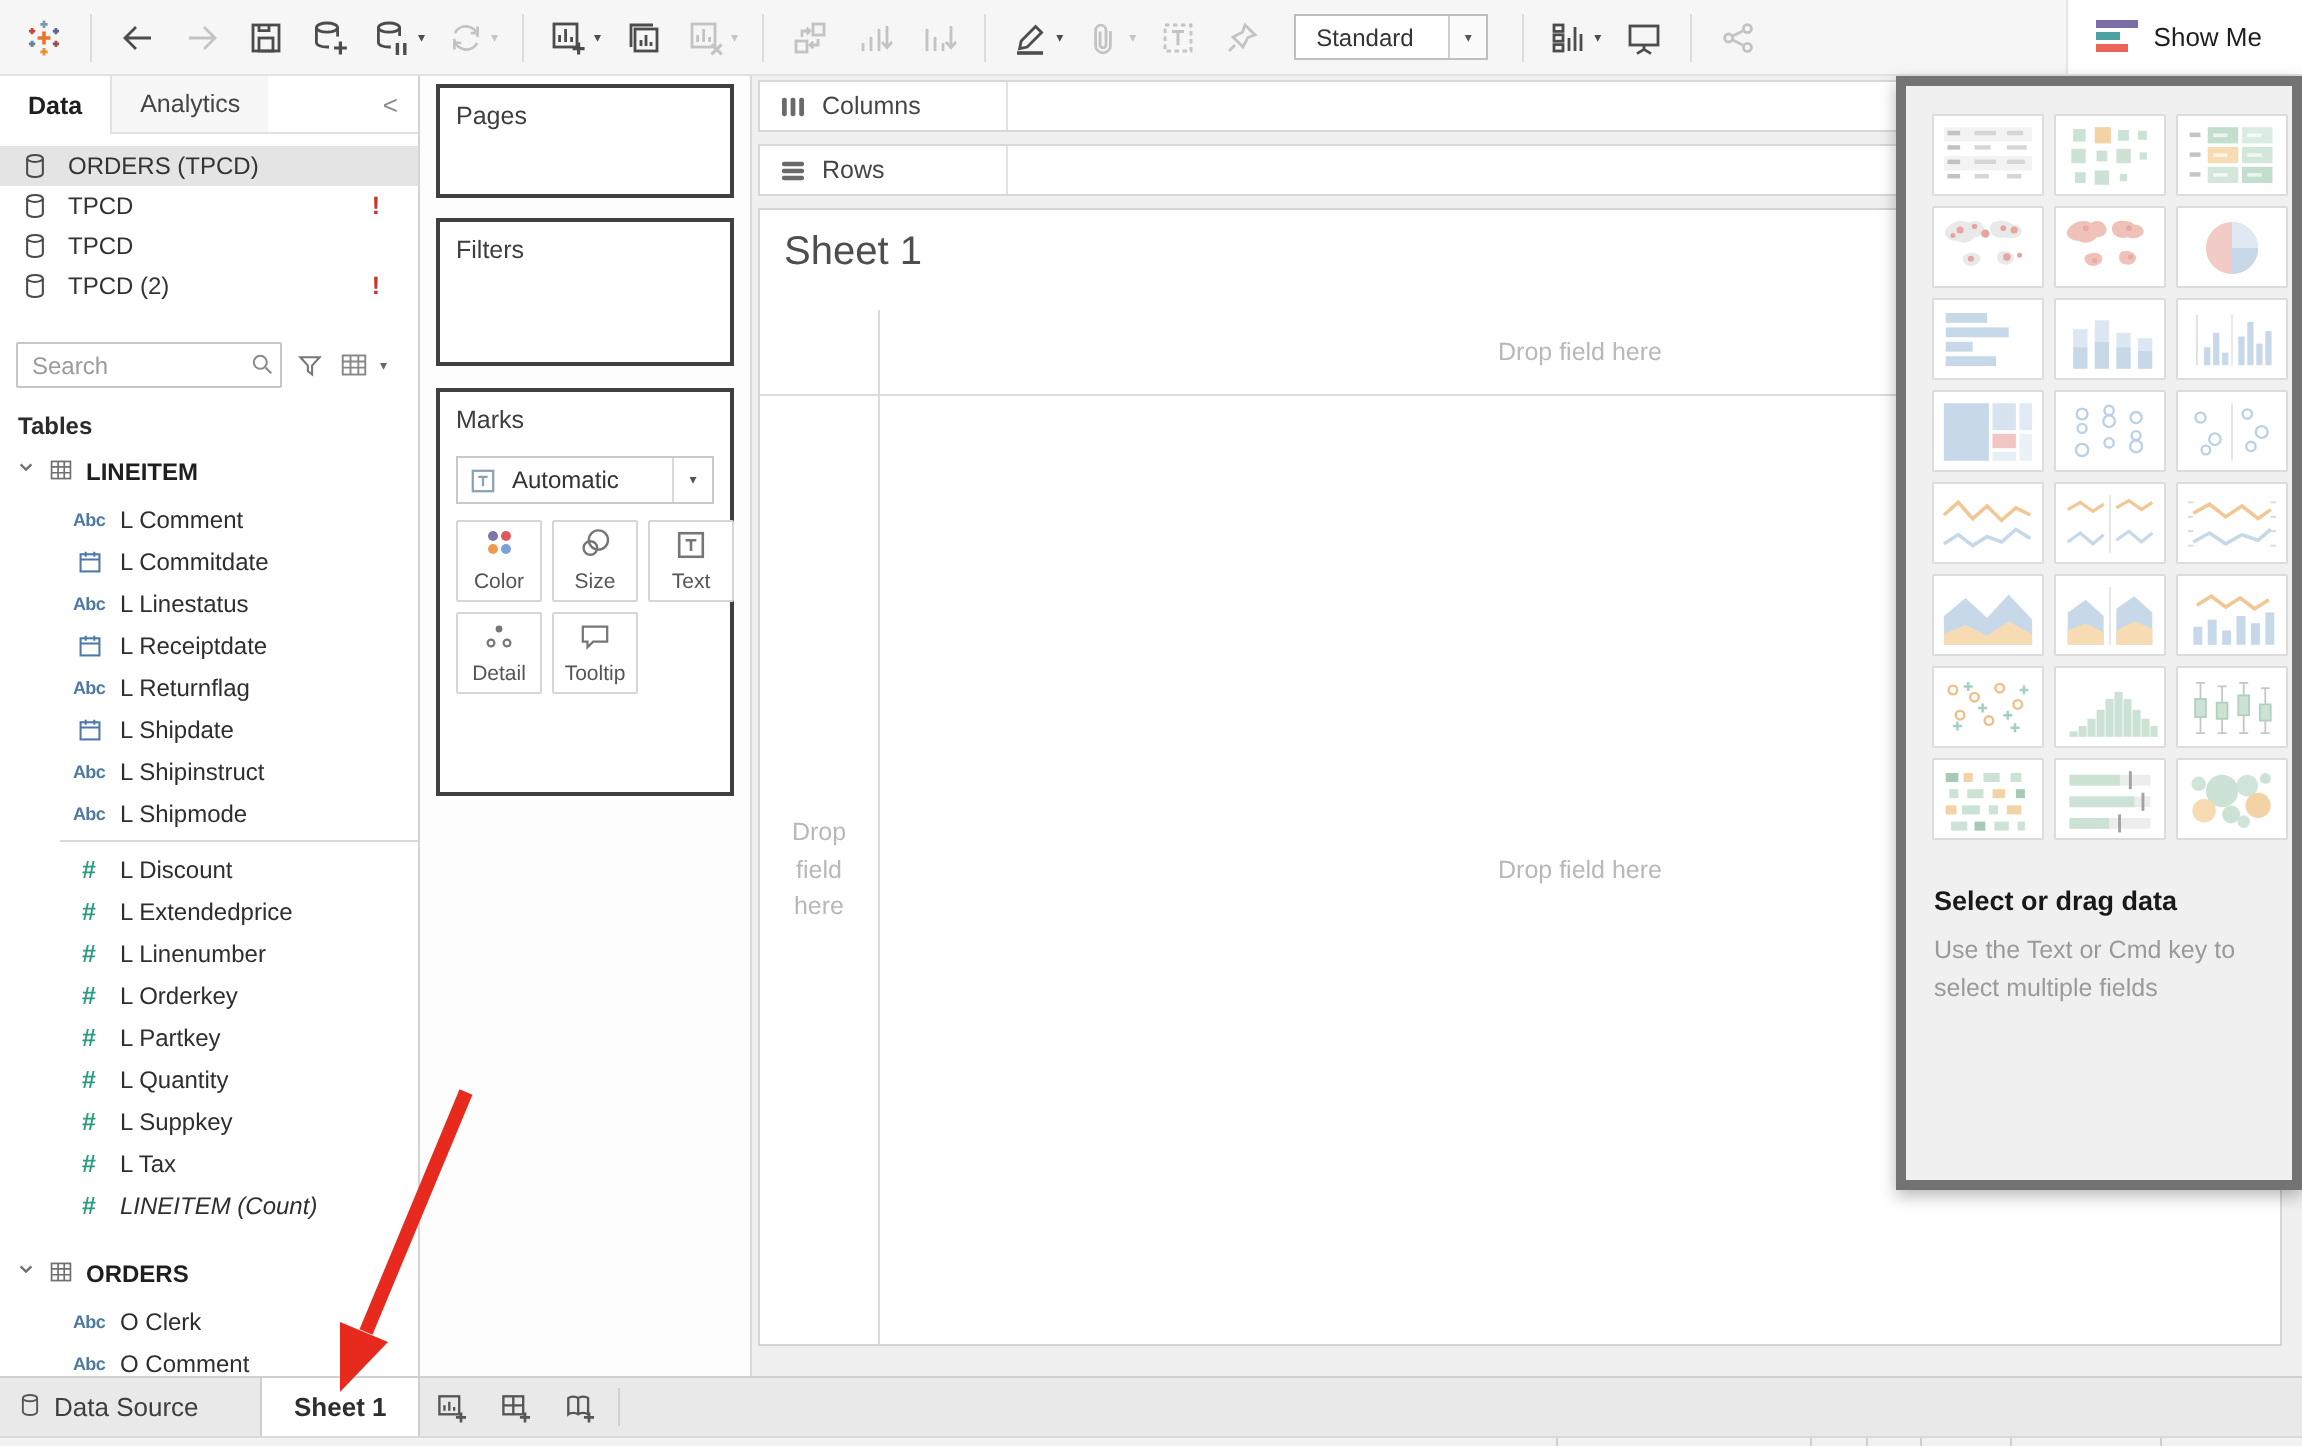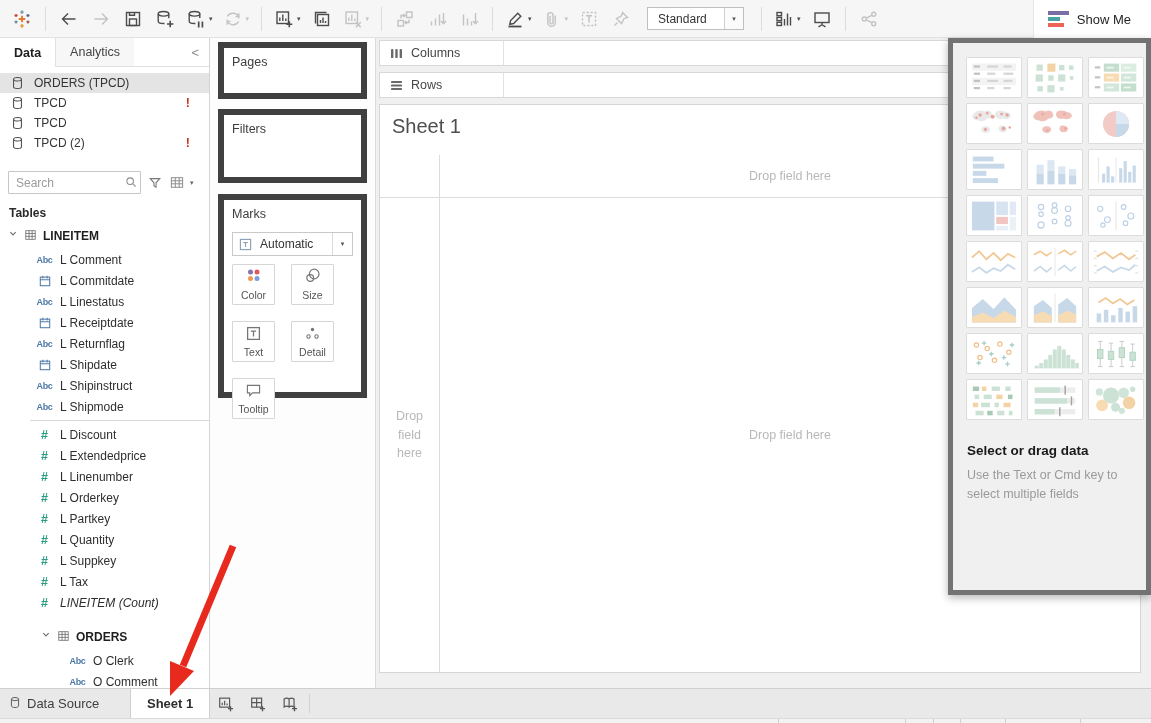--- a/index.html
+++ b/index.html
@@ -2,21 +2,21 @@
 <html><head>
 <meta charset="utf-8">
 <style>
   * { margin:0; padding:0; }
   html,body { width:1151px; height:723px; overflow:hidden; background:#fff;
     font-family:"Liberation Sans", sans-serif; position:relative; }
   #app { position:absolute; inset:0; width:1151px; height:723px; }
 
   
   .toolbar { position:absolute; left:0; top:0; width:1151px; height:38px; background:#f6f6f6;
-    border-bottom:1px solid #e2e2e2; display:flex; align-items:flex-start; padding-left:6px; box-sizing:border-box; }
+    border-bottom:1px solid #e2e2e2; display:flex; align-items:flex-end; padding-left:6px; box-sizing:border-box; }
   .tb-items { display:flex; align-items:center; height:100%; }
   .tb-btn { height:30px; min-width:26px; display:flex; align-items:center; justify-content:center;
     background:none; border:none; margin:0 3px; color:#4c4c4c; padding:0 2px; }
   .tb-btn.disabled { color:#c3c3c3; }
   .tb-btn .gly { display:flex; align-items:center; }
   .tb-car { font-size:7px; margin-left:3px; color:inherit; }
   .tb-divider { width:1px; height:24px; background:#dcdcdc; margin:0 7px; }
   .tb-select { display:flex; align-items:center; height:21px; border:1px solid #bfbfbf; background:#fff;
     margin:0 10px; font-size:12px; color:#333; }
   .tb-select .lbl { padding:0 10px; min-width:56px; }
@@ -55,35 +55,35 @@
   .tables-header { font-weight:bold; padding:12px 0 2px 9px; color:#2b2b2b; }
   .tg-header { display:flex; align-items:flex-start; gap:6px; padding:7px 0 5px 8px; font-weight:bold; color:#1f1f1f; }
   .tg-chevron { display:flex; align-items:center; }
   .field-row { height:21px; display:flex; align-items:center; gap:7px; padding-left:36px; }
   .fi { width:17px; display:inline-flex; justify-content:center; flex:0 0 17px; }
   .fi-abc { color:#4e79a7; font-size:9px; font-weight:bold; letter-spacing:-0.3px; }
   .fi-hash { color:#2b9c81; font-size:12.5px; font-weight:bold; }
   .flabel { font-size:12px; color:#2e2e2e; white-space:nowrap; }
   .field-row.italic .flabel { font-style:italic; }
   .fields-divider { height:1px; background:#d9d9d9; margin:3px 0 3px 30px; }
-  .table-group.orders { margin-top:10px;padding-left:33px; }
+  .table-group.orders { margin-top:10px; }
 
   
   .cards-pane { position:absolute; left:210px; top:38px; width:165px; height:650px; background:#fdfdfd; }
-  .card { position:absolute; left:8px; width:149px; border:6px solid #404040; background:#fff;
+  .card { position:absolute; left:8px; width:149px; border:2px solid #404040; background:#fff;
     box-sizing:border-box; font-size:12.5px; color:#3d3d3d; padding:7px 8px; }
   #card-pages { top:4px; height:57px; }
   #card-filters { top:71px; height:74px; }
   #card-marks { top:156px; height:204px; }
   .marks-select { margin-top:11px; height:22px; border:1px solid #c9c9c9; display:flex; align-items:center; background:#fff; }
   .marks-select .msel-icon { margin-left:6px; display:flex; }
   .marks-select .msel-label { margin-left:8px; flex:1; font-size:12px; color:#333; }
   .marks-select .msel-car { width:19px; align-self:stretch; border-left:1px solid #d9d9d9; display:flex;
     align-items:center; justify-content:center; font-size:7px; color:#555; }
-  .marks-grid { margin-top:8px; display:flex; flex-wrap:wrap; gap:16px; width:140px; }
+  .marks-grid { margin-top:8px; display:flex; flex-wrap:wrap; gap:5px; width:140px; }
   .mark-btn { width:43px; height:41px; border:1px solid #d6d6d6; background:#fff; display:flex;
     flex-direction:column; align-items:center; justify-content:flex-end; padding-bottom:3px;
     box-sizing:border-box; gap:2px; border-radius:1px; }
   .mark-btn .mlabel { font-size:10.5px; color:#555; font-family:"Liberation Sans", sans-serif; }
 
   
   .canvas { position:absolute; left:375px; top:38px; width:776px; height:650px; background:#f0f0f0;
     border-left:1px solid #dadada; box-sizing:border-box; }
   .shelf { position:absolute; left:3px; width:770px; height:26px; background:#fff; border:1px solid #d8d8d8;
     display:flex; align-items:center; box-sizing:border-box; }

